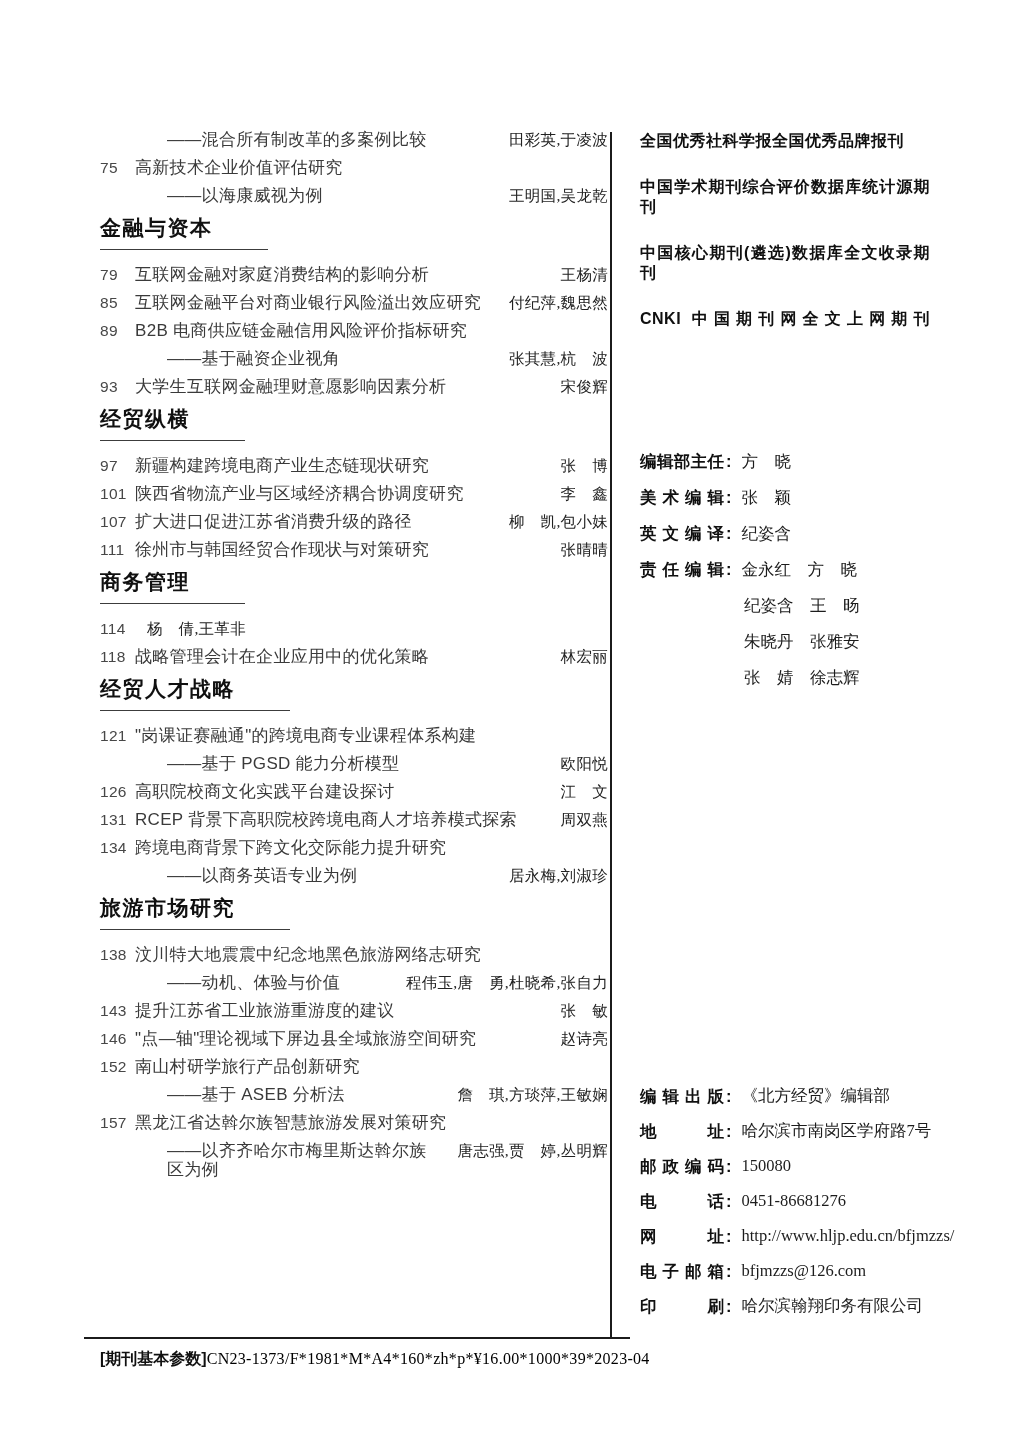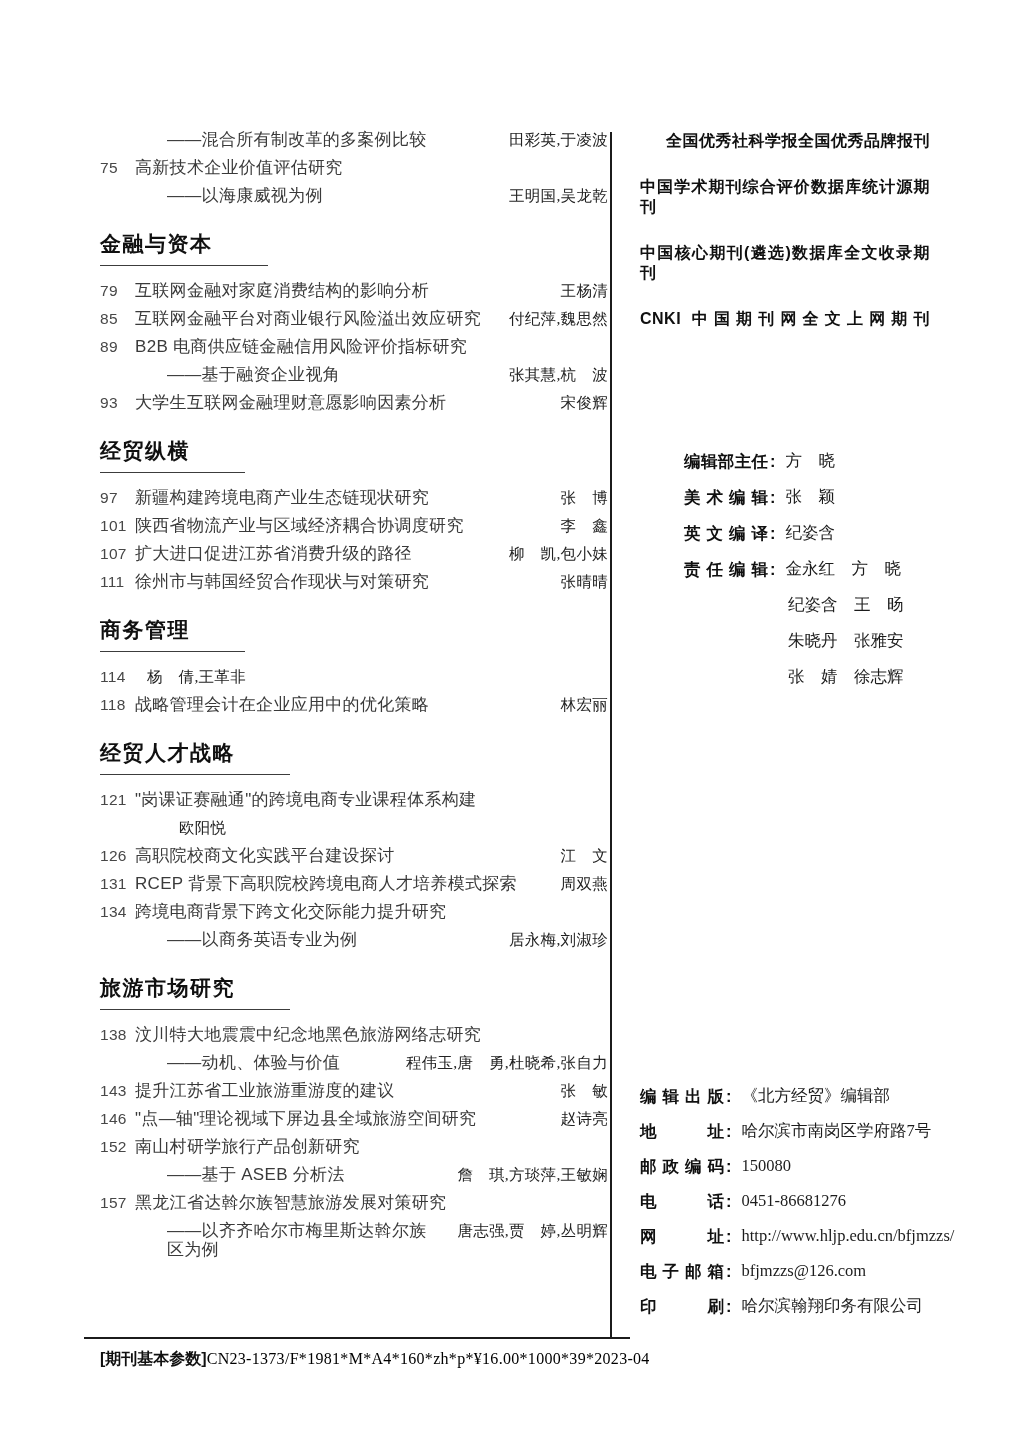--- a/index.html
+++ b/index.html
@@ -9,37 +9,37 @@
     -webkit-font-smoothing:antialiased;
   }
   
   .left-col { position:absolute; left:100px; top:130px; width:508px; }
   .row { display:flex; align-items:baseline; margin-bottom:9px; font-size:17px; line-height:19px; letter-spacing:0.3px; color:#3a3a3a; }
   .num { width:35px; flex:none; font-size:15.5px; color:#474747; }
   .title { flex:1; min-width:0; }
   .row.sub { padding-left:67px;gap:12px; }
   .authors { flex:none; margin-left:12px; font-family:"Liberation Serif", serif; font-size:15.5px; color:#222; white-space:nowrap; }
   .section { margin:7px 0 15px 0; }
-  .section-title { display:inline-block; font-size:21px; font-weight:bold; color:#101010; letter-spacing:1.5px; padding:0 55px 7px 0; border-bottom:1px solid #3c3c3c;margin-top:16px; }
+  .section-title { display:inline-block; font-size:21px; font-weight:bold; color:#101010; letter-spacing:1.5px; padding:0 55px 7px 0; border-bottom:1px solid #3c3c3c; }
   
   .divider { position:absolute; left:610px; top:132px; width:2px; height:1206px; background:#1b1b1b; }
   .footer-rule { position:absolute; left:84px; top:1337px; width:546px; height:2px; background:#1b1b1b; }
   .footer { position:absolute; left:100px; top:1349px; font-size:16px; white-space:nowrap; }
   .flabel { font-weight:bold; color:#101010; }
   .fval { font-family:"Liberation Serif", serif; color:#000000; letter-spacing:0.3px; }
   
   .accolades { position:absolute; left:640px; top:131px; width:290px; font-weight:bold; font-size:16px; color:#101010; letter-spacing:0.5px; }
   .acc-line { margin-bottom:26px; line-height:20px; text-align:justify; text-align-last:justify; }
-  .acc-line.two { display:flex; justify-content:flex-end; text-align:left; text-align-last:left; }
-  .editorial { position:absolute; left:640px; top:452px; width:300px; font-size:16.5px;margin-left:44px; }
+  .acc-line.two { display:flex; justify-content:flex-start; text-align:left; text-align-last:left; }
+  .editorial { position:absolute; left:640px; top:452px; width:300px; font-size:16.5px; }
   .ed-row { display:flex; margin-bottom:17px; line-height:19px; }
   .ed-row.cont { padding-left:104px; }
   .ed-label { width:84px; flex:none; font-weight:bold; color:#101010; text-align:justify; text-align-last:justify; }
   .ed-colon { flex:none; font-weight:bold; color:#101010; margin:0 10px 0 2px; }
-  .ed-value { font-family:Liberation Mono, monospace; color:#1c1c1c; white-space:nowrap; }
+  .ed-value { font-family:Liberation Sans, sans-serif; color:#1c1c1c; white-space:nowrap; }
   .publisher { position:absolute; left:640px; top:1086px; width:320px; font-size:16.5px; }
   .pub-row { display:flex; margin-bottom:15px; line-height:20px; }
   .pub-label { width:84px; flex:none; font-weight:bold; color:#101010; text-align:justify; text-align-last:justify; }
   .pub-colon { flex:none; font-weight:bold; color:#101010; margin:0 10px 0 2px; }
   .pub-value { font-family:Liberation Serif, serif; color:#1c1c1c; white-space:nowrap; }
 </style>
 </head>
 <body>
 
 <div class="left-col">
@@ -127,20 +127,21 @@
 
   <div class="section">
     <span class="section-title">经贸人才战略</span>
   </div>
 
   <div class="row">
     <span class="num">121</span>
     <span class="title">"岗课证赛融通"的跨境电商专业课程体系构建</span>
   </div>
   <div class="row sub">
+    <span class="title">——基于 PGSD 能力分析模型</span>
     <span class="authors">欧阳悦</span>
   </div>
   <div class="row">
     <span class="num">126</span>
     <span class="title">高职院校商文化实践平台建设探讨</span>
     <span class="authors">江　文</span>
   </div>
   <div class="row">
     <span class="num">131</span>
     <span class="title">RCEP 背景下高职院校跨境电商人才培养模式探索</span>

